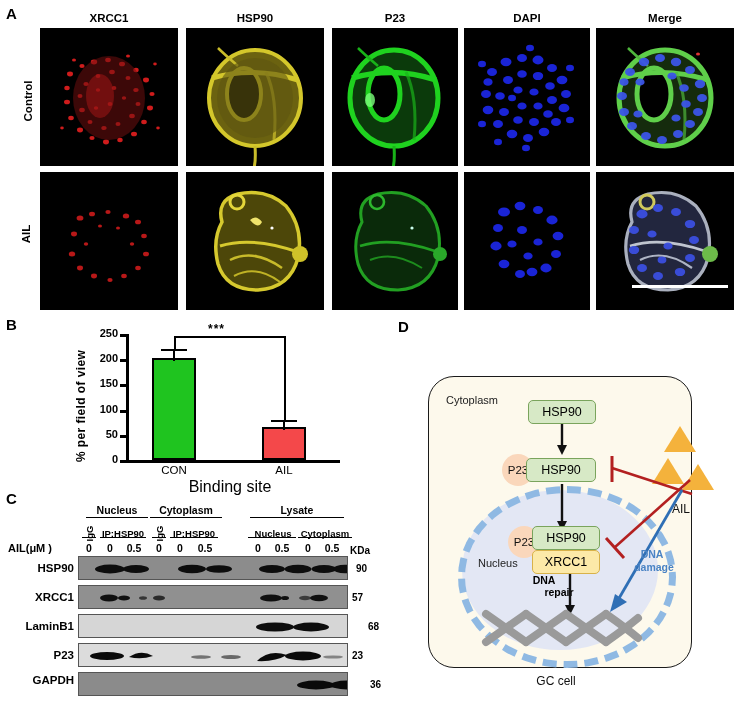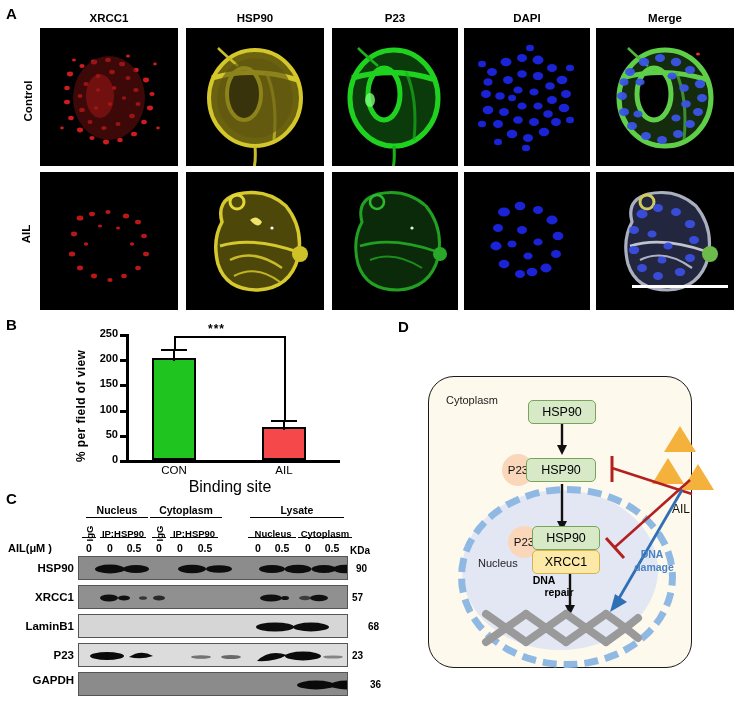--- a/index.html
+++ b/index.html
@@ -568,13 +568,14 @@
     <line x1="6" y1="66" x2="24" y2="86" stroke="#b32020" stroke-width="3"></line>
   </svg>
 
   <svg style="position:absolute;left:222px;top:172px;" width="92" height="130">
     <line x1="86" y1="6" x2="22" y2="116" stroke="#2f6fb5" stroke-width="2.8"></line>
     <polygon points="14,128 19,110 31,118" fill="#2f6fb5"></polygon>
   </svg>
   <div class="dtxt-blue" style="left:248px;top:236px;width:60px;">DNA</div>
   <div class="dtxt-blue" style="left:246px;top:249px;width:68px;">damage</div>
 
+  <div class="gccell" style="left:0px;top:362px;">GC cell</div>
 </div>
 
 </body></html>

